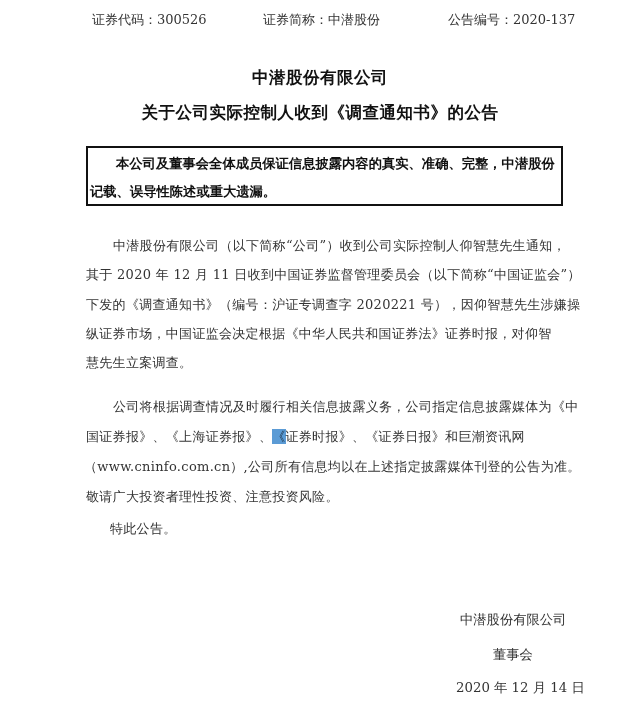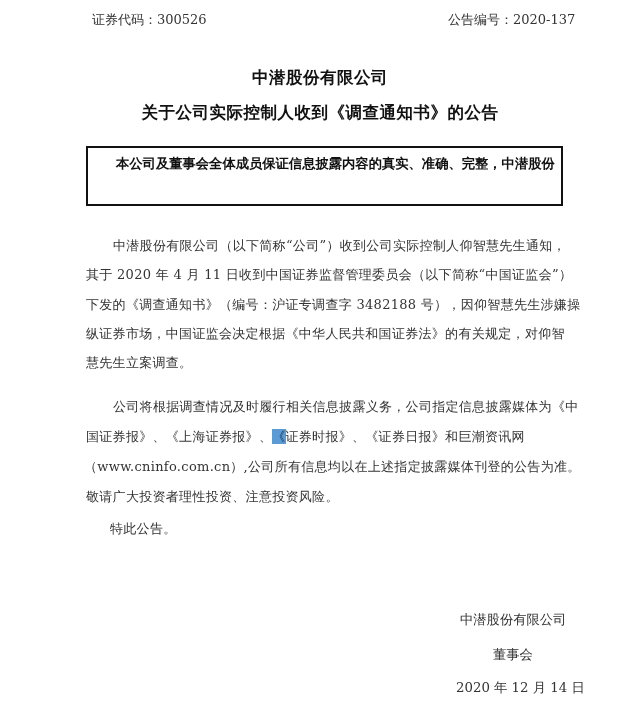--- a/index.html
+++ b/index.html
@@ -74,35 +74,37 @@
     .hl {
       background: #5b9bd5;
       color: #1a2a3a;
     }
   </style>
 </head>
 <body>
 
 <div class="header-row">
   <span style="left:92px;">证券代码：300526</span>
+  <span style="left:263px;">证券简称：中潜股份</span>
   <span style="left:448px;">公告编号：2020-137</span>
 </div>
 
 <div class="title" style="top:67px;">中潜股份有限公司</div>
 <div class="title" style="top:102px;">关于公司实际控制人收到《调查通知书》的公告</div>
 
 <div class="notice-box">
   <div class="notice-line" style="left:28px; top:7px;">本公司及董事会全体成员保证信息披露内容的真实、准确、完整，中潜股份</div>
+  <div class="notice-line" style="left:2px; top:35px;">记载、误导性陈述或重大遗漏。</div>
 </div>
 
 <div>
   <div class="body-line" style="left:113px; top:237px;">中潜股份有限公司（以下简称“公司”）收到公司实际控制人仰智慧先生通知，</div>
-  <div class="body-line" style="top:266px;">其于 2020 年 4 月 11 日收到中国证券监督管理委员会（以下简称“中国证监会”）</div>
-  <div class="body-line" style="top:296px;">下发的《调查通知书》（编号：沪证专调查字 3482188 号），因仰智慧先生涉嫌操</div>
-  <div class="body-line" style="top:325px;">纵证券市场，中国证监会决定根据《中华人民共和国证券法》的有关规定，对仰智</div>
+  <div class="body-line" style="top:266px;">其于 2020 年 12 月 11 日收到中国证券监督管理委员会（以下简称“中国证监会”）</div>
+  <div class="body-line" style="top:296px;">下发的《调查通知书》（编号：沪证专调查字 2020221 号），因仰智慧先生涉嫌操</div>
+  <div class="body-line" style="top:325px;">纵证券市场，中国证监会决定根据《中华人民共和国证券法》证券时报，对仰智</div>
   <div class="body-line" style="top:354px;">慧先生立案调查。</div>
 </div>
 
 <div>
   <div class="body-line" style="left:113px; top:398px;">公司将根据调查情况及时履行相关信息披露义务，公司指定信息披露媒体为《中</div>
   <div class="body-line" style="top:428px;">
     <span>国证券报》、《上海证券报》、</span><span class="hl">《</span><span>证券时报》、《证券日报》和巨潮资讯网</span>
   </div>
   <div class="body-line" style="left:84px; top:458px;">（www.cninfo.com.cn）,公司所有信息均以在上述指定披露媒体刊登的公告为准。</div>
   <div class="body-line" style="top:488px;">敬请广大投资者理性投资、注意投资风险。</div>

